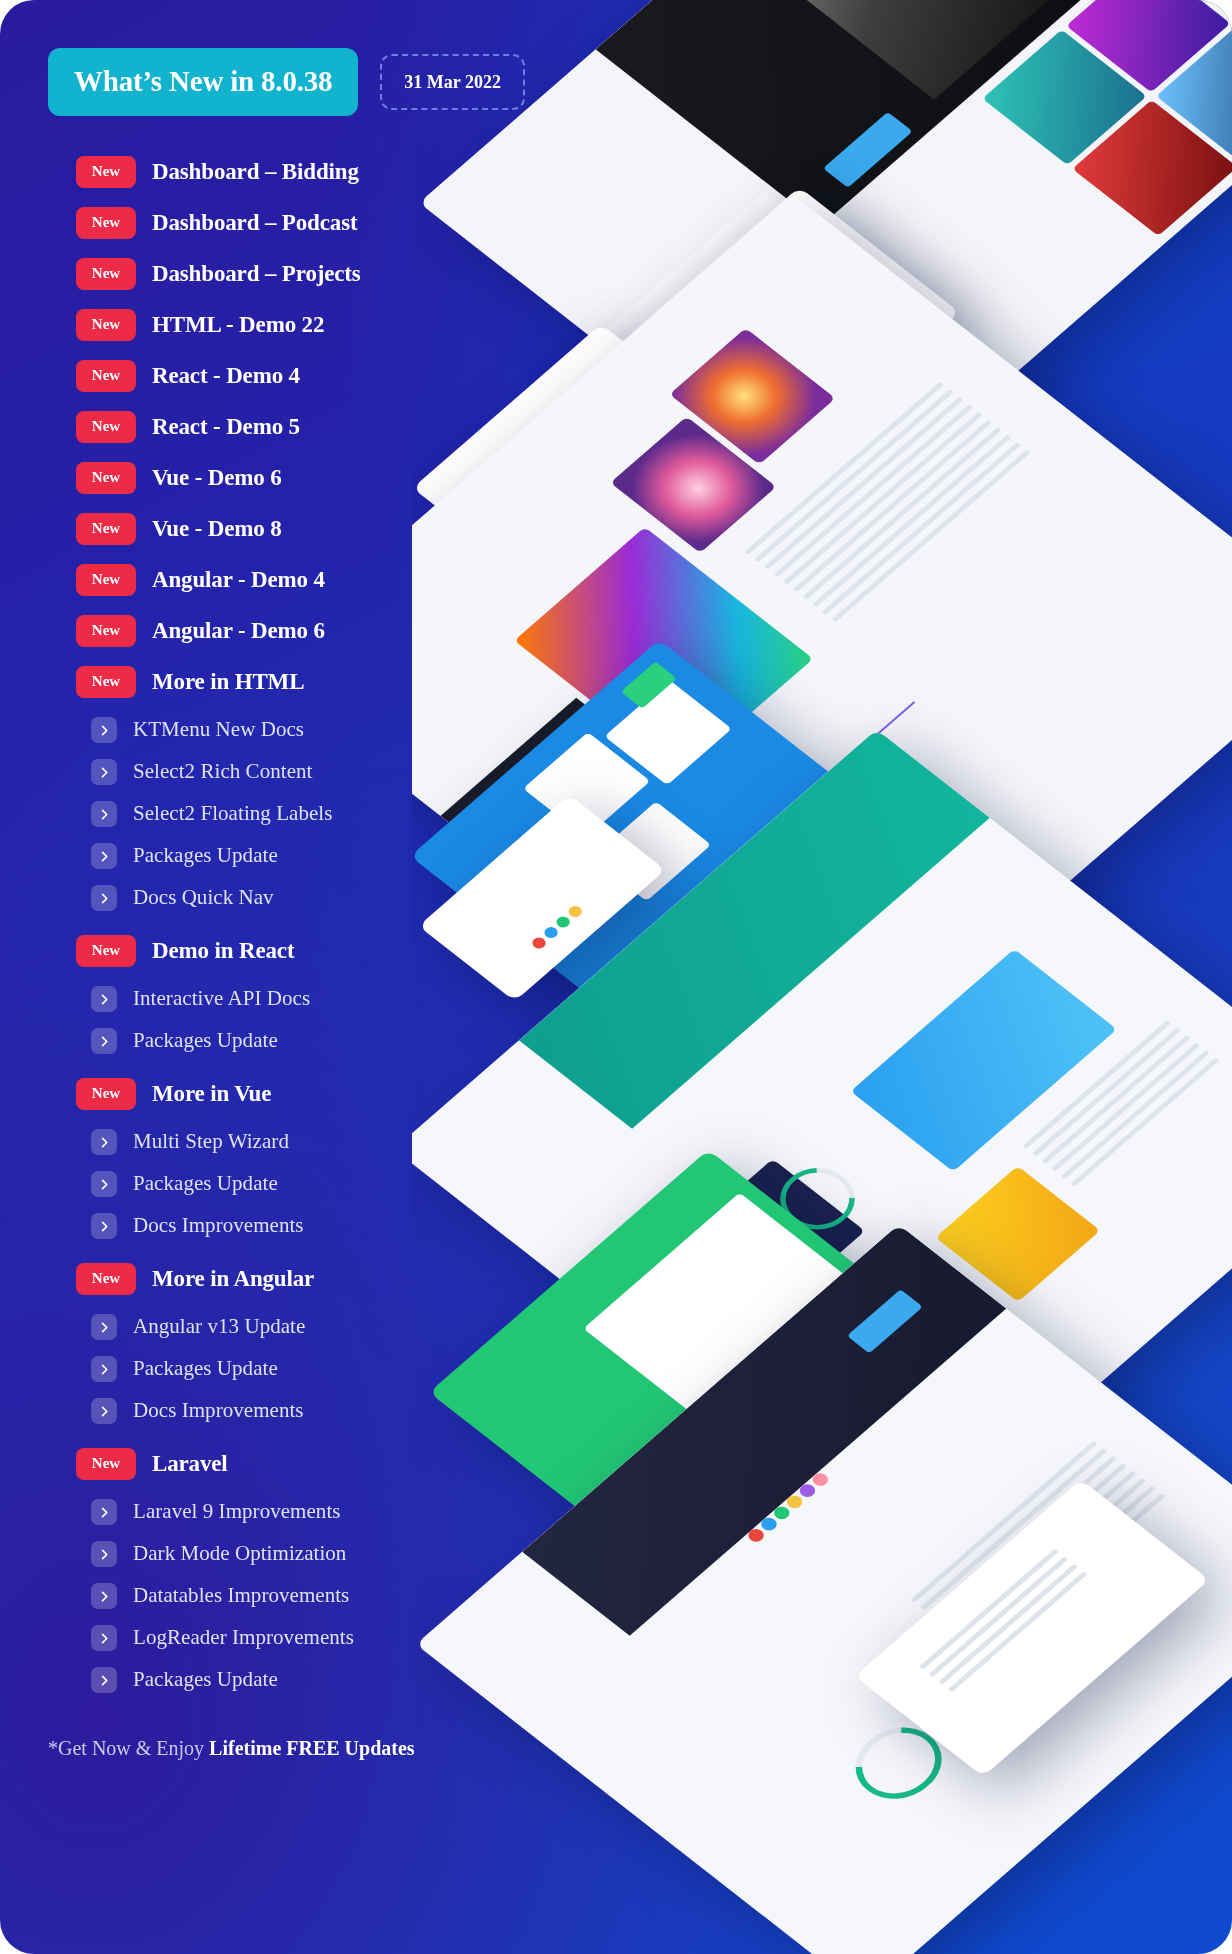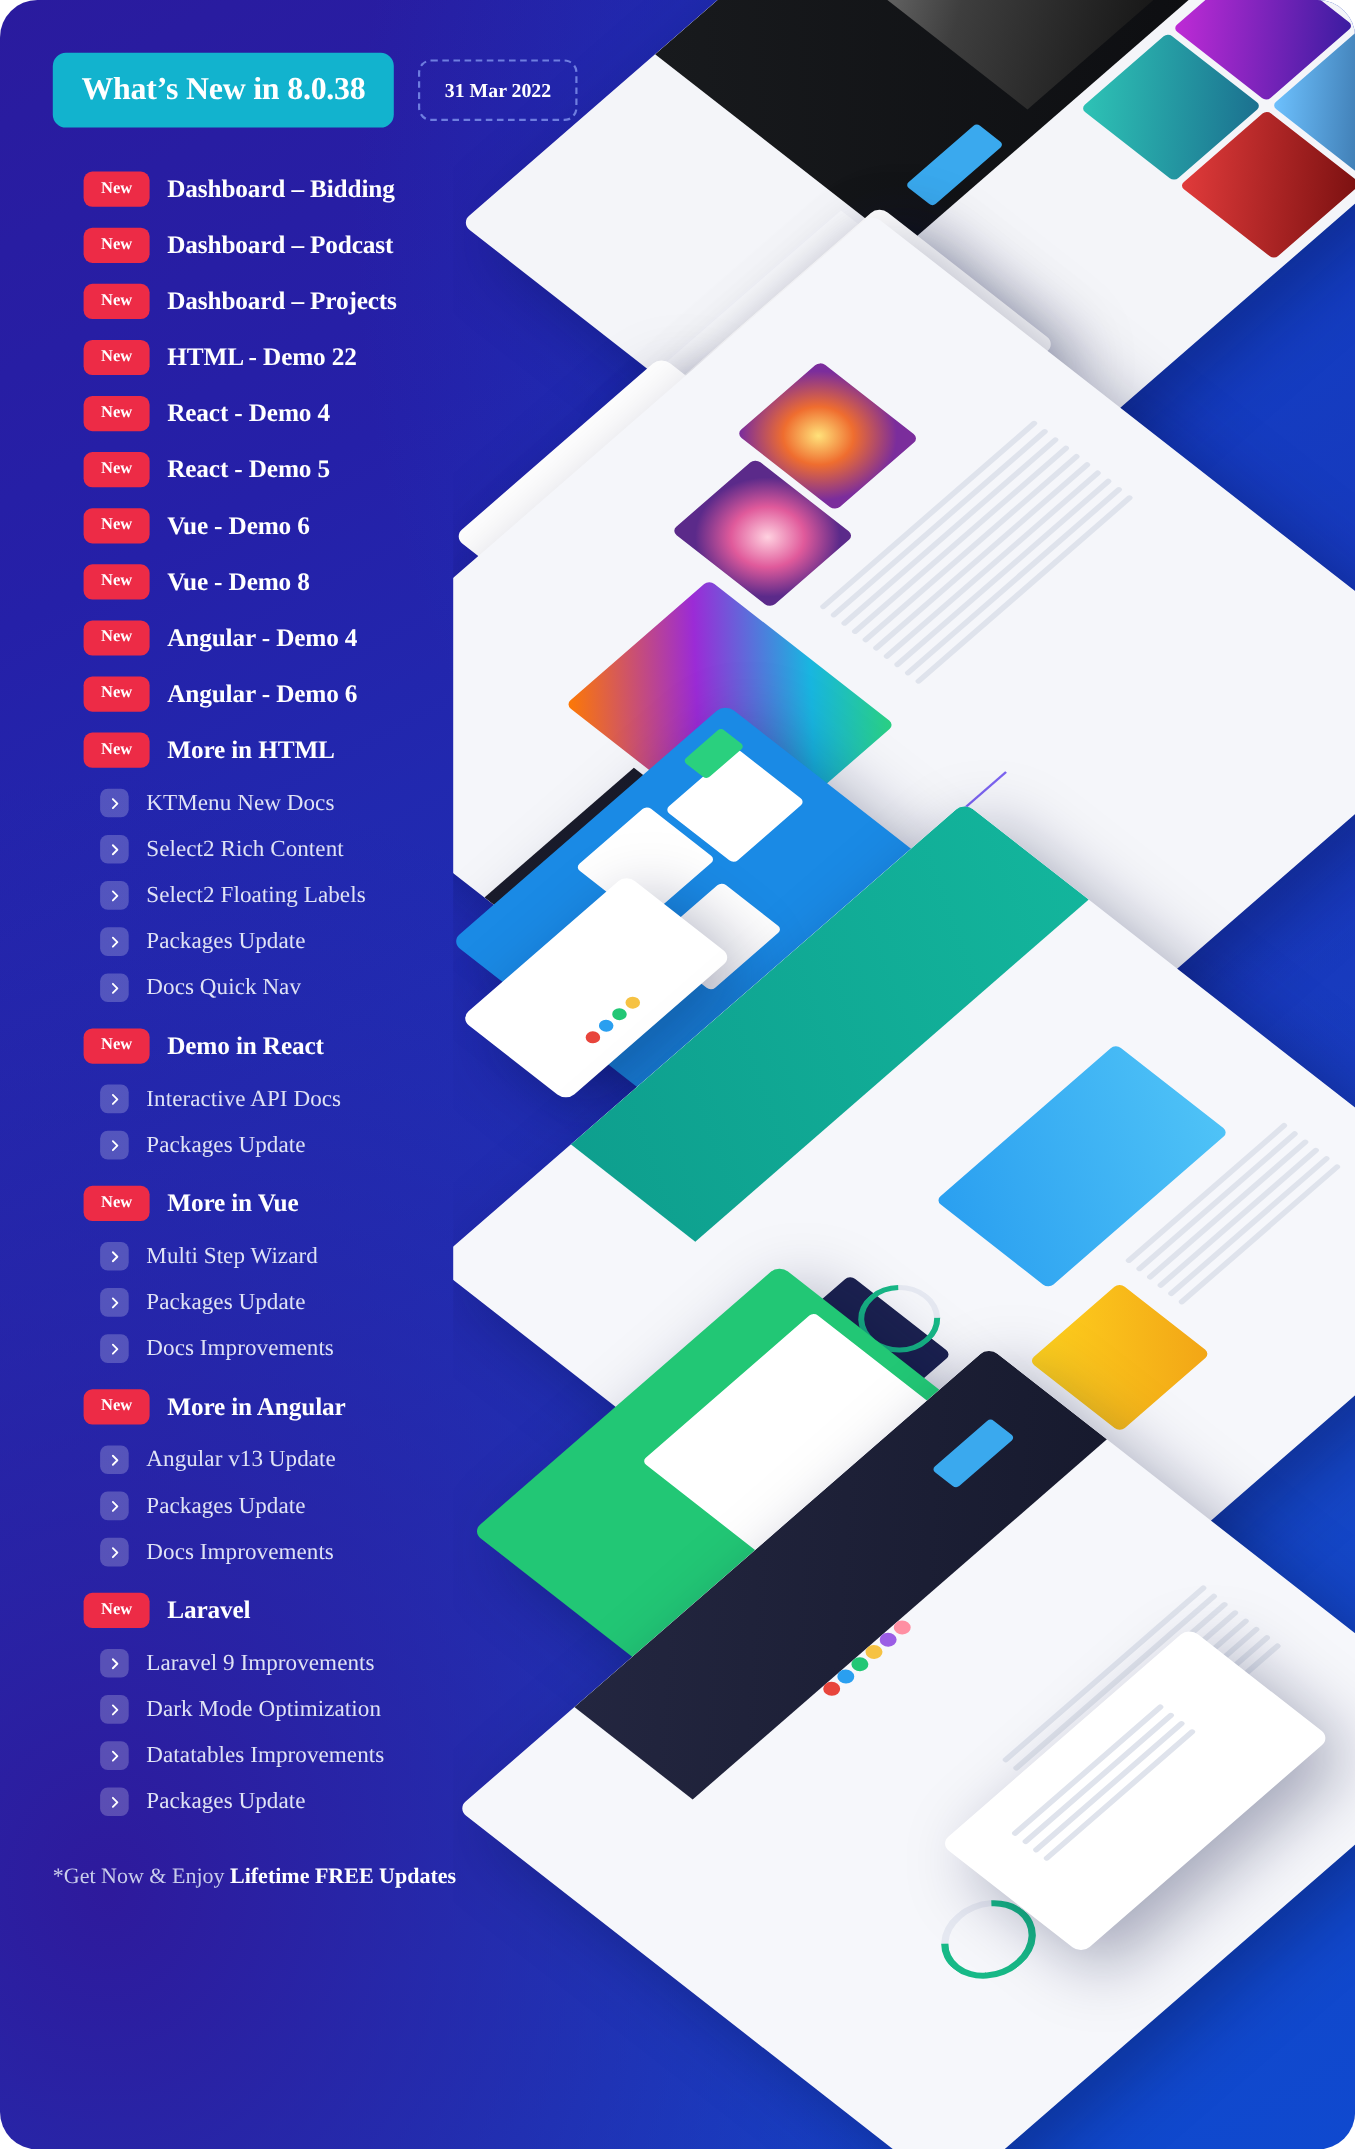--- a/index.html
+++ b/index.html
@@ -657,20 +657,28 @@
             </svg>
           </span>
           <span class="sub-label">Datatables Improvements</span>
         </li>
         <li class="sub">
           <span class="chev">
             <svg width="11" height="11" viewBox="0 0 11 11" aria-hidden="true">
               <path d="M3.6 1.4L7.7 5.5L3.6 9.6" fill="none" stroke="#ffffff" stroke-width="1.7" stroke-linecap="round" stroke-linejoin="round"></path>
             </svg>
           </span>
+          <span class="sub-label">LogReader Improvements</span>
+        </li>
+        <li class="sub">
+          <span class="chev">
+            <svg width="11" height="11" viewBox="0 0 11 11" aria-hidden="true">
+              <path d="M3.6 1.4L7.7 5.5L3.6 9.6" fill="none" stroke="#ffffff" stroke-width="1.7" stroke-linecap="round" stroke-linejoin="round"></path>
+            </svg>
+          </span>
           <span class="sub-label">Packages Update</span>
         </li>
         <li class="group-gap"></li>
       </ul>
 
     <div class="footer-note">
       <span>*Get Now &amp; Enjoy </span><b>Lifetime FREE Updates</b>
     </div>
   </div>
 </div>

